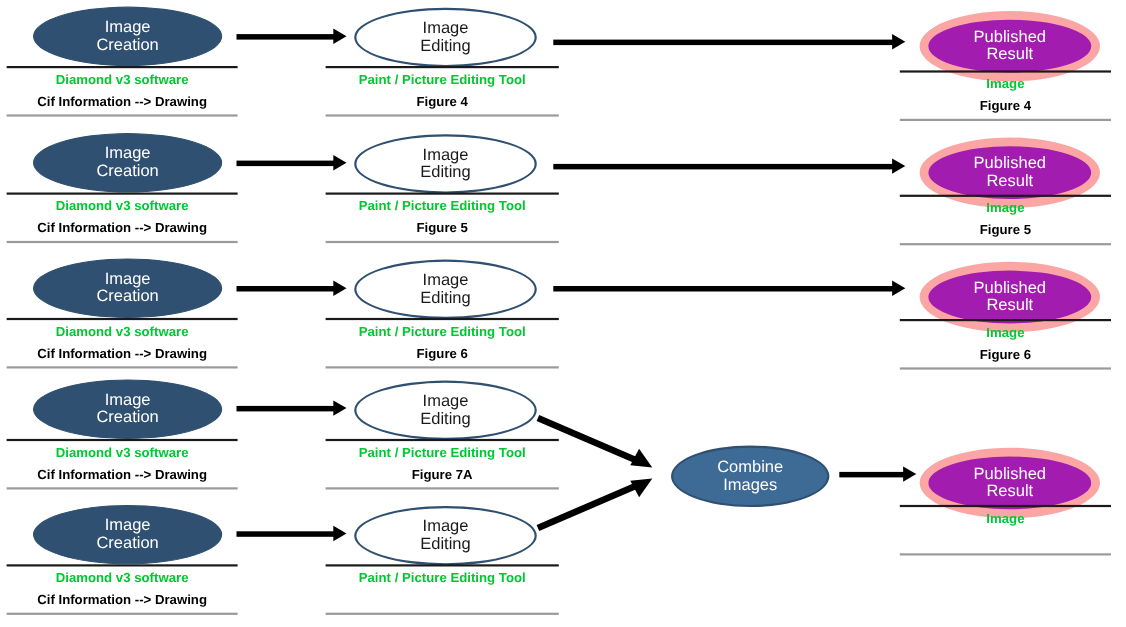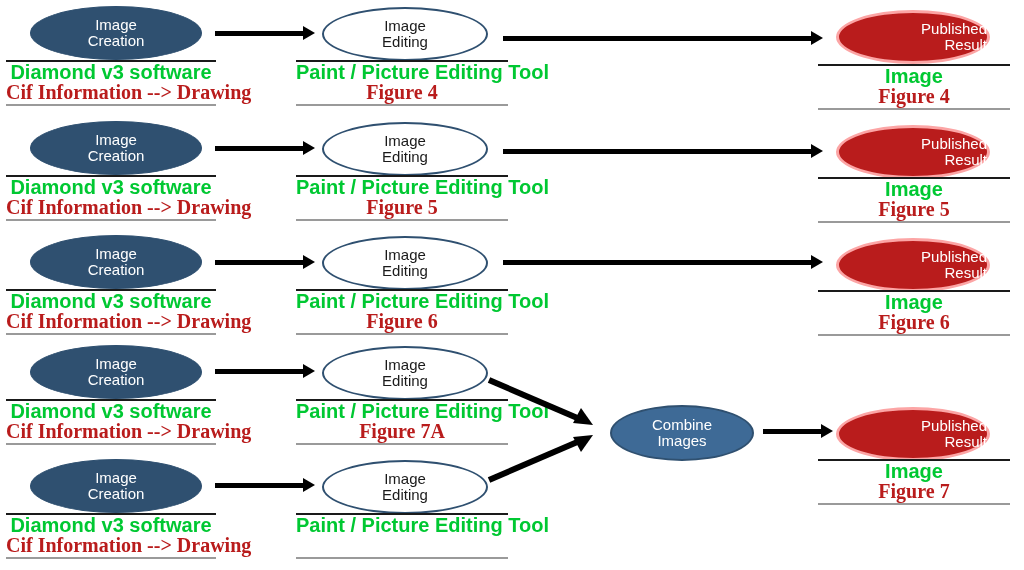--- a/index.html
+++ b/index.html
@@ -42,48 +42,47 @@
     background: #2F5070;
     color: #ffffff;
     border: 1px solid #2F5070;
   }
   .ell-editing {
     background: #ffffff;
     color: #1a1a1a;
     border: 2px solid #2F5070;
   }
   .ell-published {
-    background: #b91c1c;
+    background: #a21caf;
     color: #ffffff;
-    border: 3px solid #fca5a5;
-    align-items: flex-end;
+    border: 8px solid #fca5a5;
   }
   .ell-combine {
     background: #3E6A96;
     color: #ffffff;
     border: 2px solid #2F5070;
     text-align: right;
   }
 
   
   .caption {
     position: absolute;
     box-sizing: border-box;
     border-top: 2px solid #1a1a1a;
     border-bottom: 2px solid #9a9a9a;
     text-align: center;
   }
   .cap-line {
     font-weight: bold;
-    font-size: 20px;
+    font-size: 12px;
     line-height: 20px;
     white-space: nowrap;
   }
   .cap-green { color: #00C832; }
-  .cap-red   { color: #b91c1c; font-family: Liberation Serif, serif; }
+  .cap-red   { color: #000000; }
 
   
   .arrow-h {
     position: absolute;
     height: 5px;
     background: #000000;
   }
   .arrow-head-r {
     position: absolute;
     width: 0;
@@ -295,16 +294,15 @@
   <div class="arrow-head-r" style="left:821px; top:424px;"></div>
 
   <div class="node" style="left:836px; top:407px; width:148px; height:48px;">
     <div class="ellipse ell-published" style="width:148px; height:48px;">
       <span>Published</span>
       <span>Result</span>
     </div>
   </div>
   <div class="caption" style="left:818px; top:459px; width:192px; height:46px;">
     <div class="cap-line cap-green">Image</div>
-    <div class="cap-line cap-red">Figure 7</div>
   </div>
 
 </div>
 
 </body></html>

